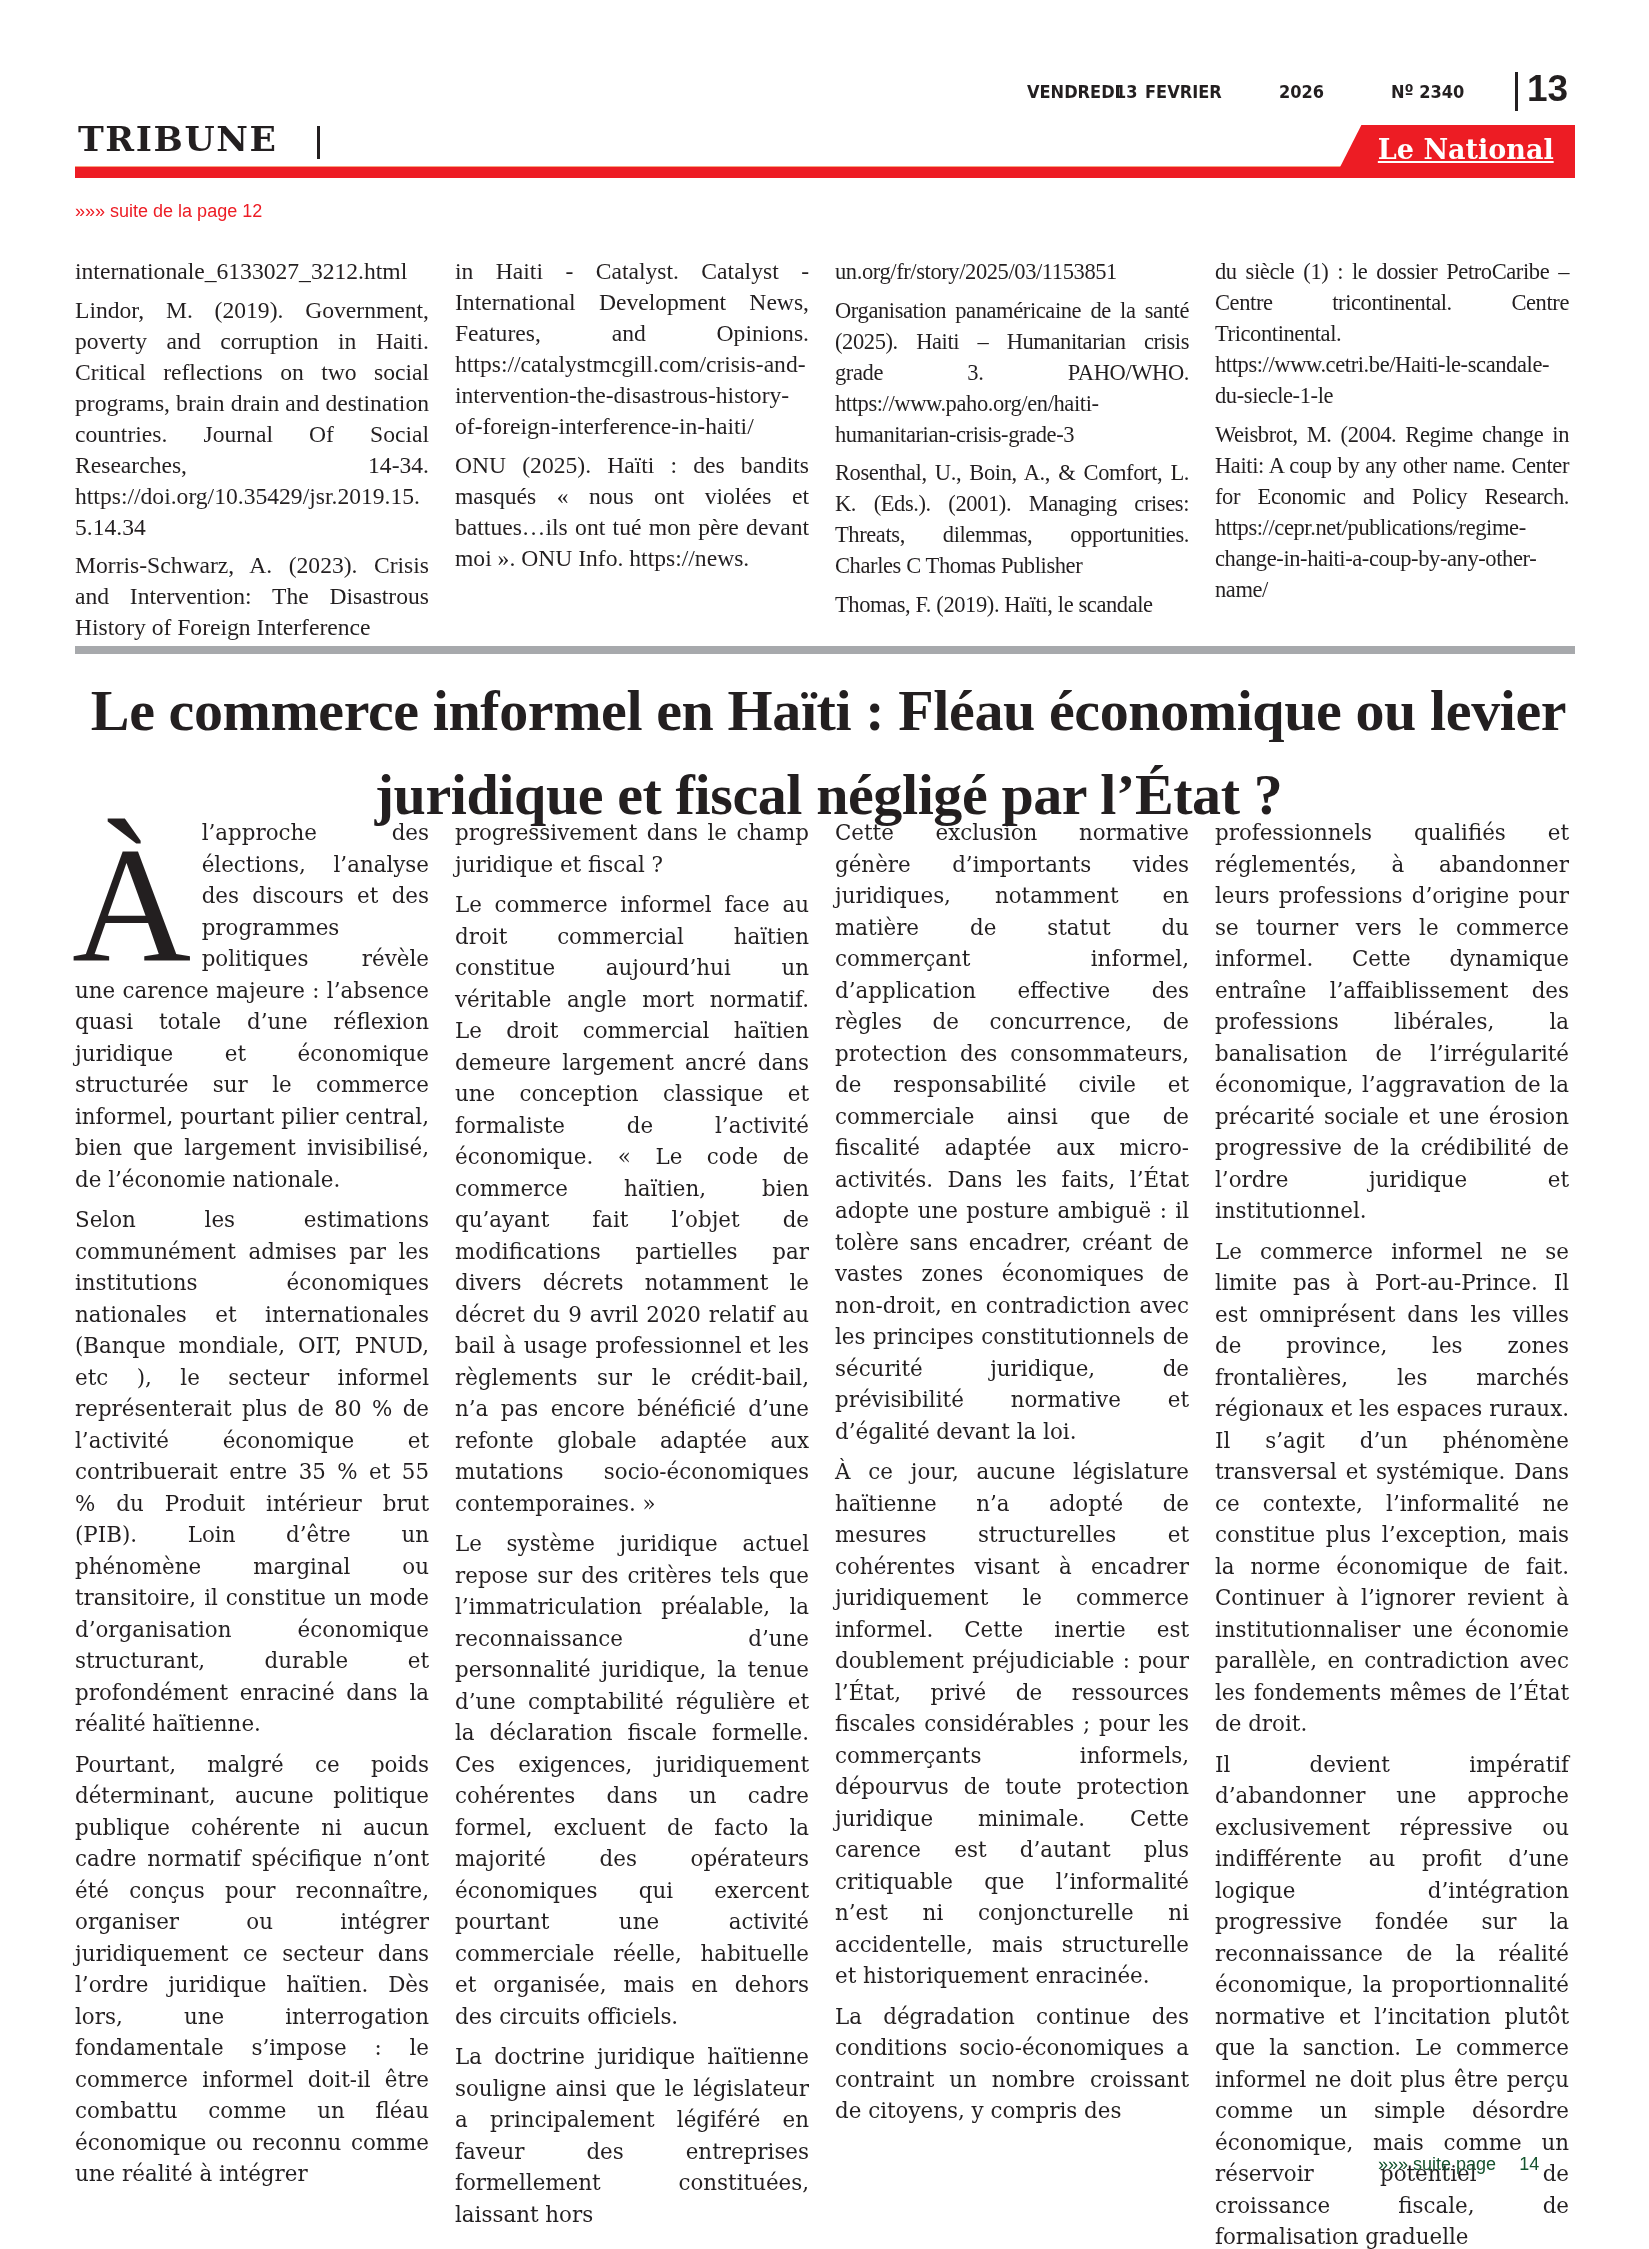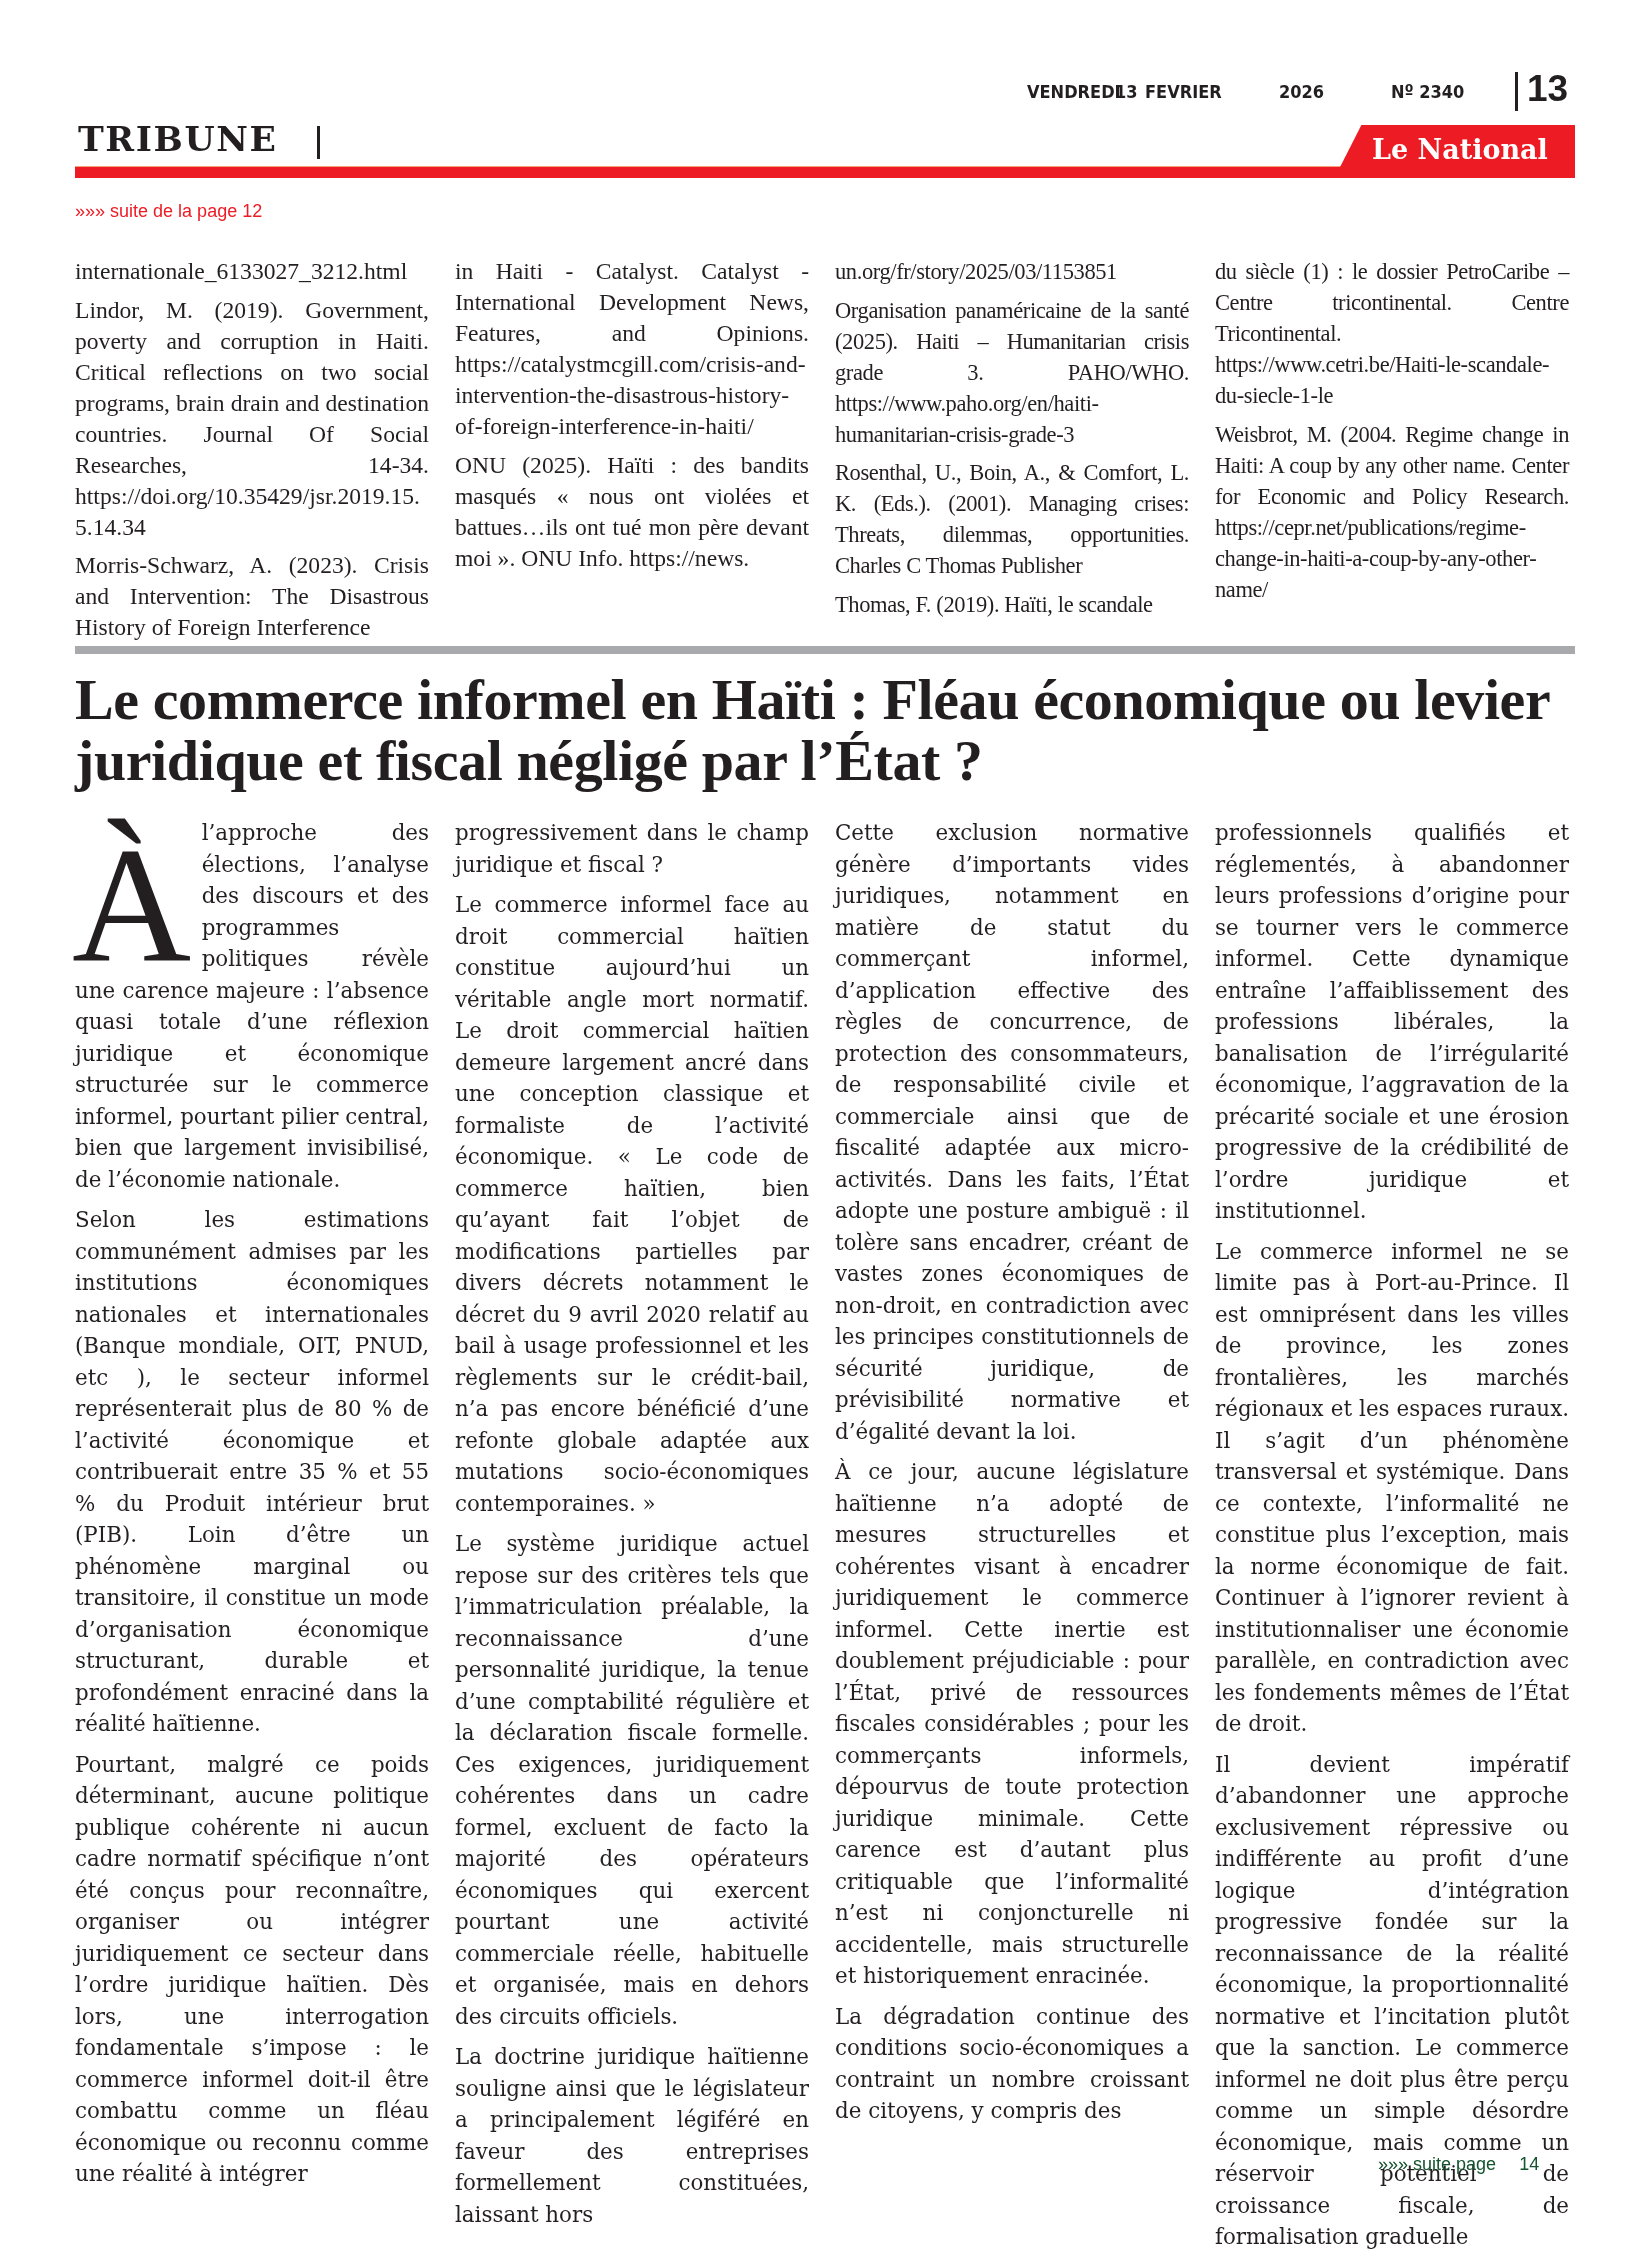--- a/index.html
+++ b/index.html
@@ -14,36 +14,36 @@
   .dl-month { position:absolute; left:118px; }
   .dl-year { position:absolute; left:252px; }
   .dl-issue { position:absolute; left:364px; }
   .page-sep { top:72px; left:1515px; width:3px; height:39px; background:#231f20; }
   .page-number { top:66px; left:1527px; font-family:"Liberation Sans",sans-serif; font-weight:bold; font-size:37px; line-height:45px; }
 
   .section-title { top:120px; left:78px; font-family:"DejaVu Serif",serif; font-weight:bold; font-size:33px; letter-spacing:1.5px; line-height:39px; transform:scaleX(1.05); transform-origin:left; }
   .section-sep { top:126px; left:317px; width:3px; height:33px; background:#231f20; }
   .red-rule { top:166px; left:75px; width:1500px; height:10.5px; background:#ed1c24; border-top:0.7px solid #f7a07e; }
   .brand-block { top:125px; left:1335px; width:240px; height:52px; background:#ed1c24; clip-path:polygon(11% 0,100% 0,100% 100%,0 100%); }
-  .brand-name { top:129px; left:1372px; width:195px; text-align:left; padding-right:7.5px; box-sizing:border-box; font-family:"DejaVu Serif",serif; font-weight:bold; font-size:27px; line-height:42px; color:#ffffff; }
+  .brand-name { top:129px; left:1372px; width:195px; text-align:center; padding-right:7.5px; box-sizing:border-box; font-family:"DejaVu Serif",serif; font-weight:bold; font-size:27px; line-height:42px; color:#ffffff;text-decoration:underline; }
 
   .continued-from { top:201px; left:75px; font-family:"Liberation Sans",sans-serif; font-size:18px; color:#ed1c24; white-space:nowrap; }
   .continued-from .pg { }
 
   
   .refs { top:256px; left:75px; width:1500px; height:375px; }
   .ref-col { position:absolute; top:0; width:354px; font-family:"Liberation Serif",serif; font-size:23.6px; line-height:31px; text-align:justify; word-wrap:break-word; hyphens:none; }
   .ref-col p { margin:0 0 7.5px 0; }
   .rc1 { left:0; } .rc2 { left:380px; } .rc3 { left:760px; } .rc4 { left:1140px; }
   .rc3, .rc4 { font-size:22.5px; letter-spacing:-0.4px; }
 
   .gray-rule { top:646px; left:75px; width:1500px; height:8.2px; background:#a7a9ac; }
 
   
-  .headline { top:669px; left:75px; width:1507px; font-family:"Liberation Serif",serif; font-weight:bold; font-size:58px; line-height:61px; margin:0; letter-spacing:-0.4px; }
+  .headline { top:669px; left:75px; width:1507px; font-family:"Liberation Serif",serif; font-weight:bold; font-size:58px; line-height:84px; margin:0; letter-spacing:-0.4px;text-align:center; }
 
   
   .body-cols { top:817px; left:75px; width:1500px; height:1335px; }
   .col { position:absolute; top:0; width:354px; font-family:"DejaVu Serif",serif; font-size:21.4px; line-height:31.5px; text-align:justify; hyphens:none; }
   .col p { margin:0 0 9px 0; }
   .c1 { left:0; } .c2 { left:380px; } .c3 { left:760px; } .c4 { left:1140px; }
   .dropcap { float:left; font-family:"Liberation Serif",serif; font-size:165px; line-height:129px; margin:19.5px 10.5px 0 -3px; padding-top:4.5px; height:127px; }
 
   .continued-to { top:2154px; left:1378px; font-family:"Liberation Sans",sans-serif; font-size:18px; color:#14532d; white-space:nowrap; }
   .continued-to .pg { margin-left:18px; }

